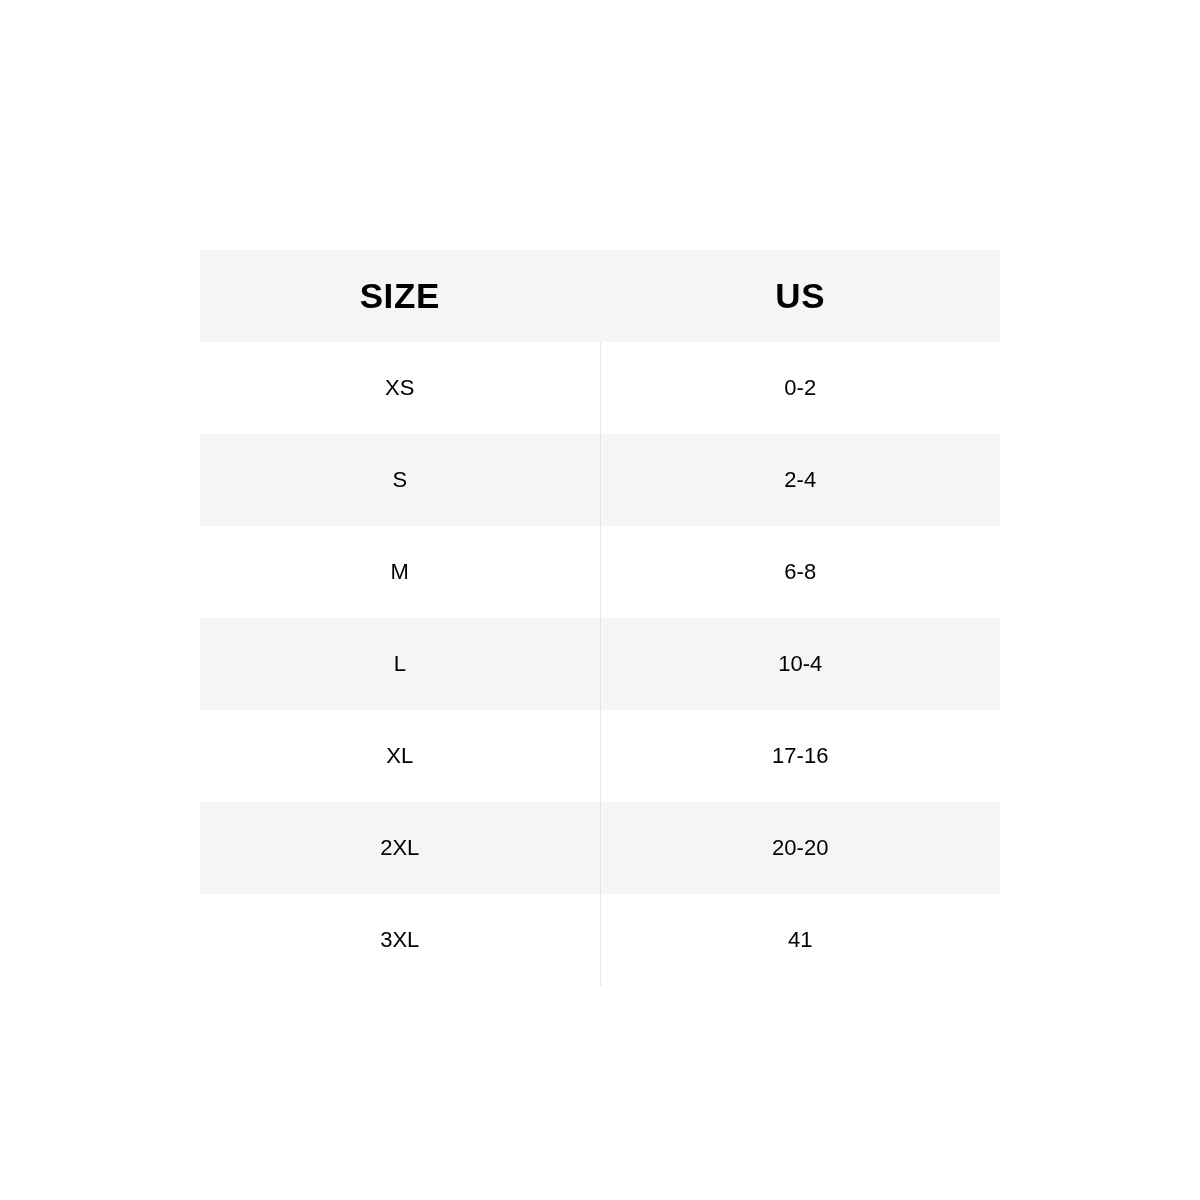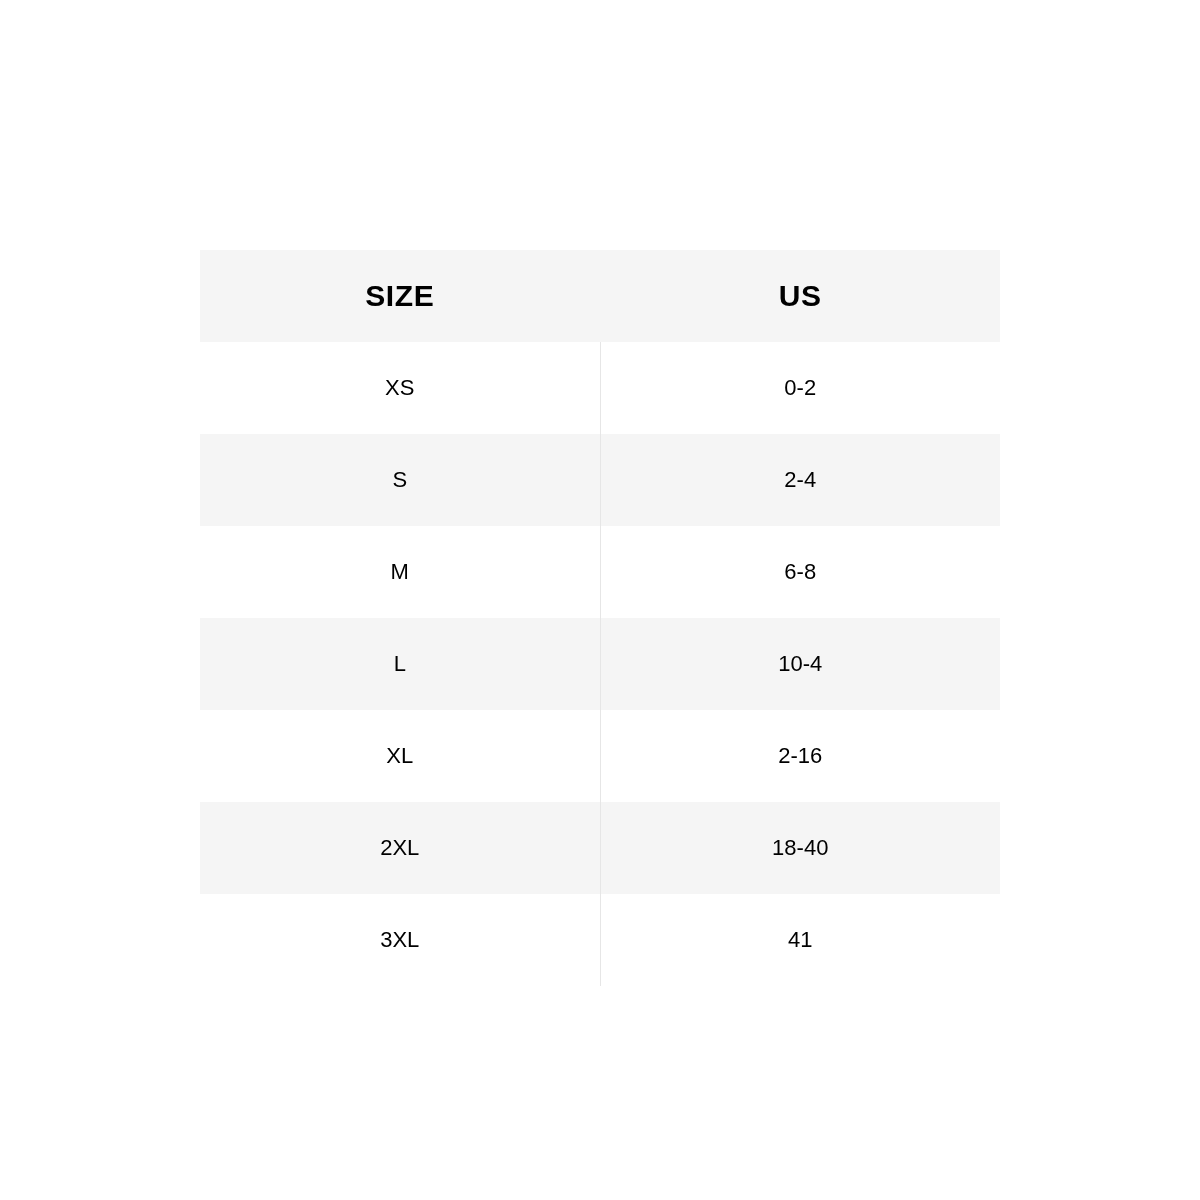--- a/index.html
+++ b/index.html
@@ -36,21 +36,21 @@
   table.size-chart th,
   table.size-chart td {
     text-align: center;
     vertical-align: middle;
     color: #000000;
     padding: 0;
     border: none;
   }
   table.size-chart thead th {
     height: 92px;
-    font-size: 30px;
+    font-size: 35px;
     font-weight: bold;
     letter-spacing: 0.6px;
     background: #f5f5f5;
   }
   table.size-chart tbody td {
     height: 92px;
     font-size: 22px;
     font-weight: normal;
   }
   tbody tr.odd td {
@@ -95,25 +95,25 @@
         <tr class="odd">
           <td class="cell-size">M</td>
           <td class="cell-us">6-8</td>
         </tr>
         <tr class="even">
           <td class="cell-size">L</td>
           <td class="cell-us">10-4</td>
         </tr>
         <tr class="odd">
           <td class="cell-size">XL</td>
-          <td class="cell-us">2-16</td>
+          <td class="cell-us">17-16</td>
         </tr>
         <tr class="even">
           <td class="cell-size">2XL</td>
-          <td class="cell-us">18-40</td>
+          <td class="cell-us">20-20</td>
         </tr>
         <tr class="odd">
           <td class="cell-size">3XL</td>
           <td class="cell-us">41</td>
         </tr>
       </tbody>
     </table>
   </div>
 </div>
 

